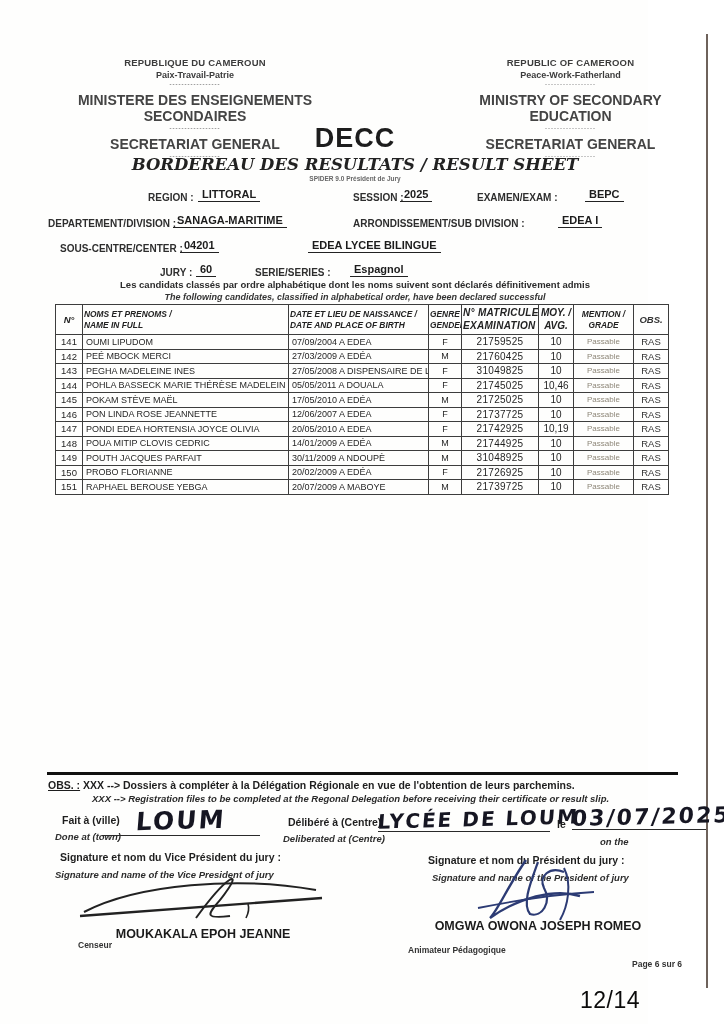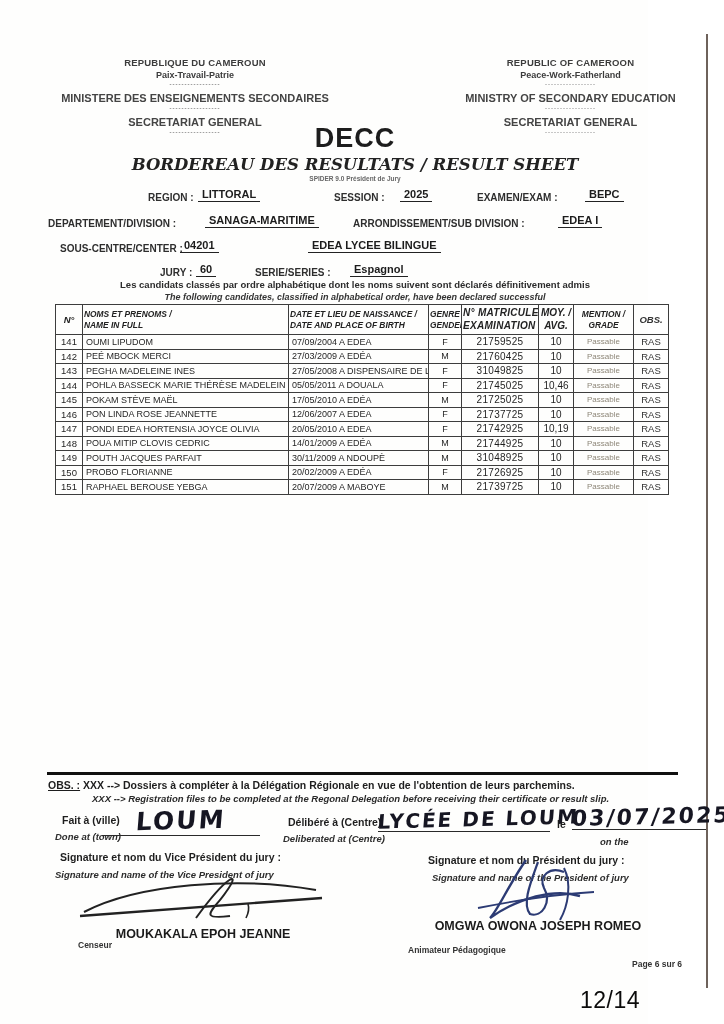--- a/index.html
+++ b/index.html
@@ -11,21 +11,21 @@
   .scan-edge-line { position:absolute; left:706px; top:34px; width:2px; height:954px;
     background:#55463e; opacity:.85; }
 
   
   .hdr { position:absolute; text-align:center; font-weight:bold; color:#3c3c3c; }
   .hdr-left  { top:57px; left:45px;  width:300px; }
   .hdr-right { top:57px; left:438px; width:265px;text-align:center; }
   .hdr .country { font-size:9.5px; letter-spacing:.2px; }
   .hdr .motto   { font-size:9px; margin-top:2px; }
   .hdr .dashes  { font-size:6px; color:#777; letter-spacing:1px; margin-top:2px; line-height:5px;}
-  .hdr .ministry, .hdr .secretariat { font-size:11px; margin-top:5px; color:#444; }
+  .hdr .ministry, .hdr .secretariat { font-size:14px; margin-top:5px; color:#444; }
 
   
   .title-block { position:absolute; top:123px; left:0; width:710px; text-align:center; }
   .title-main { font-size:27px; font-weight:bold; letter-spacing:1px; color:#1d1d1d; }
   .title-sub  { font-family:"DejaVu Serif", serif; font-style:italic; font-weight:bold;
     font-size:16.5px; color:#222; margin-top:1px; }
   .title-note { font-size:6.5px; color:#666; font-weight:bold; margin-top:1px; }
 
   
   .meta-item { position:absolute; font-weight:bold; white-space:nowrap; }
@@ -102,27 +102,27 @@
   </div>
 
   <div class="title-block">
     <div class="title-main">DECC</div>
     <div class="title-sub">BORDEREAU DES RESULTATS / RESULT SHEET</div>
     <div class="title-note">SPIDER 9.0   Président de Jury</div>
   </div>
 
   <span class="meta-item" style="top:187px; left:148px;"><span class="meta-label">REGION :</span></span>
   <span class="meta-item" style="top:184px; left:198px;"><span class="meta-value">LITTORAL</span></span>
-  <span class="meta-item" style="top:187px; left:334px;"><span class="meta-label">SESSION :</span></span>
+  <span class="meta-item" style="top:187px; left:353px;"><span class="meta-label">SESSION :</span></span>
   <span class="meta-item" style="top:184px; left:400px;"><span class="meta-value">2025</span></span>
   <span class="meta-item" style="top:187px; left:477px;"><span class="meta-label">EXAMEN/EXAM :</span></span>
   <span class="meta-item" style="top:184px; left:585px;"><span class="meta-value">BEPC</span></span>
 
   <span class="meta-item" style="top:213px; left:48px;"><span class="meta-label">DEPARTEMENT/DIVISION :</span></span>
-  <span class="meta-item" style="top:210px; left:173px;margin-left:32px;"><span class="meta-value">SANAGA-MARITIME</span></span>
+  <span class="meta-item" style="top:210px; left:173px;"><span class="meta-value">SANAGA-MARITIME</span></span>
   <span class="meta-item" style="top:213px; left:353px;"><span class="meta-label">ARRONDISSEMENT/SUB DIVISION :</span></span>
   <span class="meta-item" style="top:210px; left:558px;"><span class="meta-value">EDEA I</span></span>
 
   <span class="meta-item" style="top:238px; left:60px;"><span class="meta-label">SOUS-CENTRE/CENTER :</span></span>
   <span class="meta-item" style="top:235px; left:180px;"><span class="meta-value">04201</span></span>
   <span class="meta-item" style="top:235px; left:308px;"><span class="meta-value">EDEA LYCEE BILINGUE</span></span>
 
   <span class="meta-item" style="top:262px; left:160px;"><span class="meta-label">JURY :</span></span>
   <span class="meta-item" style="top:259px; left:196px;"><span class="meta-value">60</span></span>
   <span class="meta-item" style="top:262px; left:255px;"><span class="meta-label">SERIE/SERIES :</span></span>

